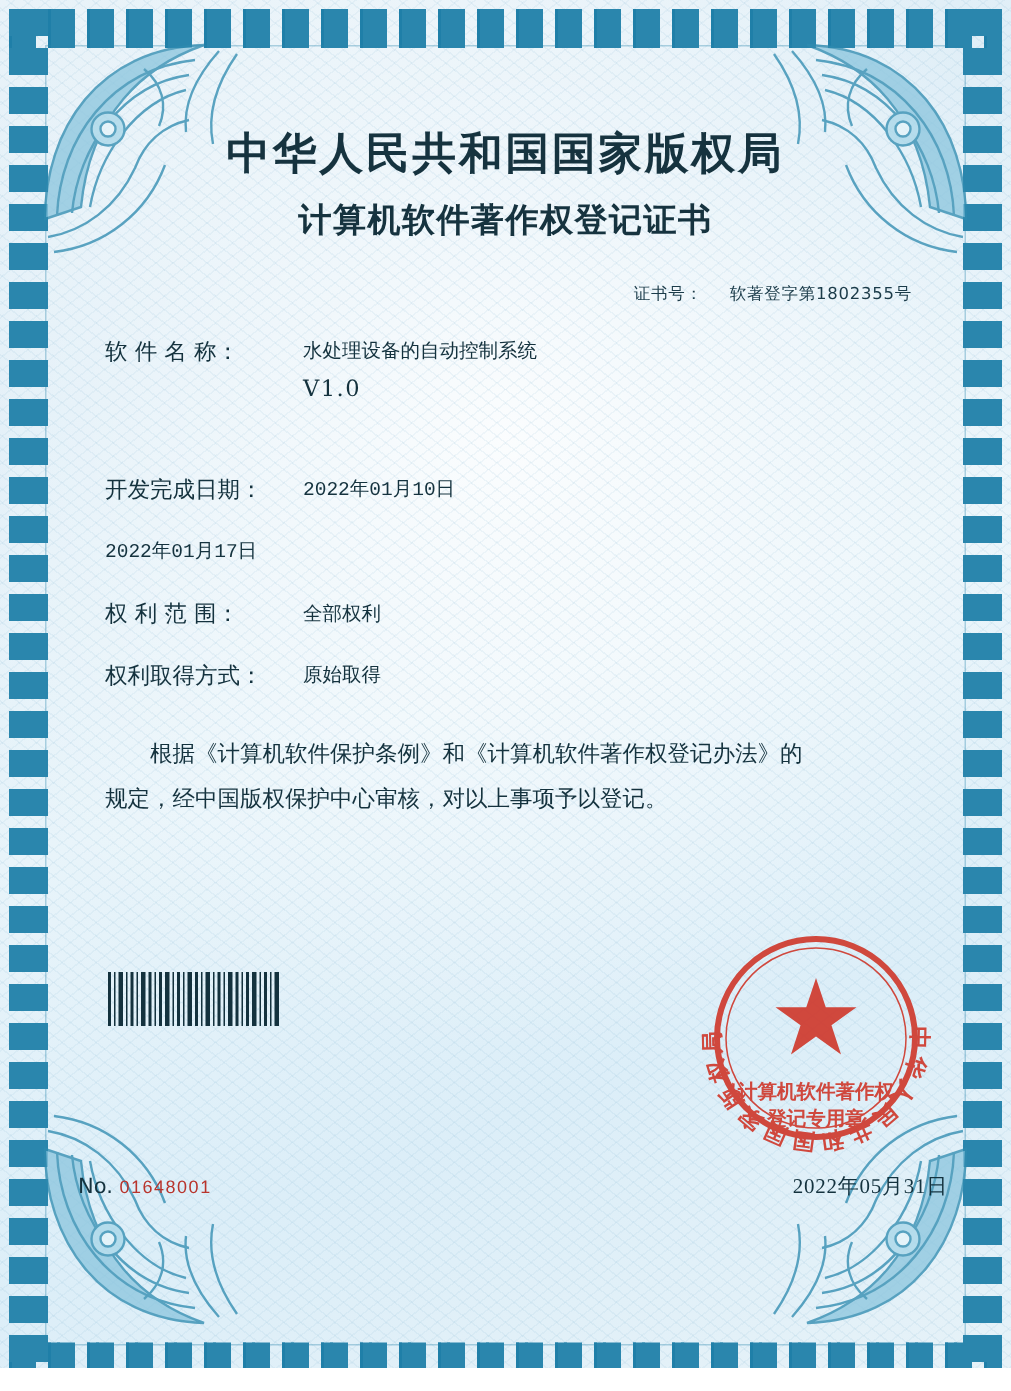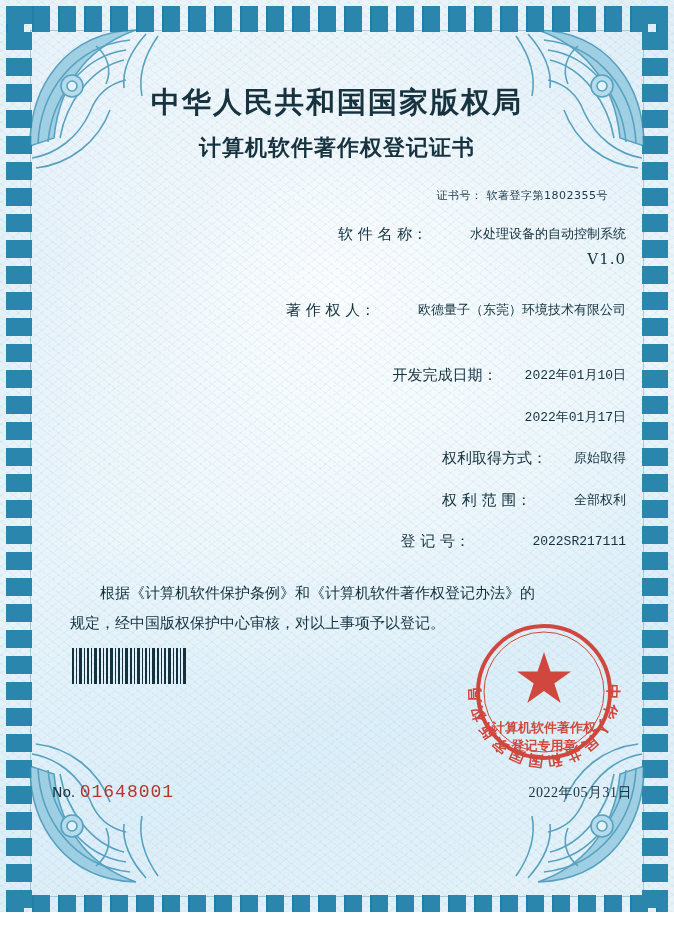--- a/index.html
+++ b/index.html
@@ -124,29 +124,28 @@
 
   .cert-no-line {
     margin-top: 26px;
     text-align: right;
     padding-right: 18px;
     font-family: "DejaVu Sans", "Liberation Sans", sans-serif;
     font-size: 11px;
     color: #1b3b49;
     letter-spacing: 0.5px;
   }
-  .cert-no-line .cn-label { margin-right: 4px; }
+  .cert-no-line .cn-label { margin-right: 18px; }
 
   .fields { margin-top: 14px; padding-left: 22px; }
 
   .field-row {
     display: flex;
     align-items: flex-start;
     margin-bottom: 4px;
-    justify-content: flex-end;
   }
   .field-label {
     font-family: "DejaVu Sans", "Liberation Sans", sans-serif;
     font-size: 15px;
     color: #14323e;
     width: 132px;
     flex: 0 0 132px;
     letter-spacing: 0;
     white-space: nowrap;
   }
@@ -215,22 +214,22 @@
     align-items: baseline;
   }
   .footer-no {
     font-family: "DejaVu Sans", "Liberation Sans", sans-serif;
     font-size: 14px;
     color: #14323e;
   }
   .footer-no .num {
     color: #b8342c;
     letter-spacing: 1px;
-    font-family: Liberation Mono, monospace;
-    font-size: 18px;
+    font-family: Liberation Sans, sans-serif;
+    font-size: 12px;
   }
   .footer-date {
     font-family: Liberation Serif, serif;
     font-size: 14px;
     color: #14323e;
     letter-spacing: 0.5px;
   }
 </style>
 </head>
 <body>
@@ -334,54 +333,44 @@
         <div class="field-row">
           <div class="field-label">软 件 名 称：</div>
           <div class="field-value">水处理设备的自动控制系统</div>
         </div>
         <div class="field-row">
           <div class="field-label"></div>
           <div class="field-value mono-ver">V1.0</div>
         </div>
       </div>
 
-      <div class="block-owner">
-        <div class="field-row">
-          <div class="field-label">著 作 权 人：</div>
-          <div class="field-value">欧德量子（东莞）环境技术有限公司</div>
-        </div>
-      </div>
 
     </div>
 
     <div class="meta-list">
 
       <div class="field-row">
         <div class="field-label">开发完成日期：</div>
         <div class="field-value">2022年01月10日</div>
       </div>
 
       <div class="field-row">
         <div class="field-value">2022年01月17日</div>
       </div>
 
       <div class="field-row">
+        <div class="field-label">权 利 范 围：</div>
+        <div class="field-value">全部权利</div>
+      </div>
+
+      <div class="field-row">
         <div class="field-label">权利取得方式：</div>
         <div class="field-value">原始取得</div>
       </div>
 
-      <div class="field-row">
-        <div class="field-label">权 利 范 围：</div>
-        <div class="field-value">全部权利</div>
-      </div>
-
-      <div class="field-row">
-        <div class="field-label">登 记 号：</div>
-        <div class="field-value">2022SR217111</div>
-      </div>
 
     </div>
 
     <div class="statement">
       <span class="indent">根据《计算机软件保护条例》和《计算机软件著作权登记办法》的</span>
       <span>规定，经中国版权保护中心审核，对以上事项予以登记。</span>
     </div>
 
   </div>
 

